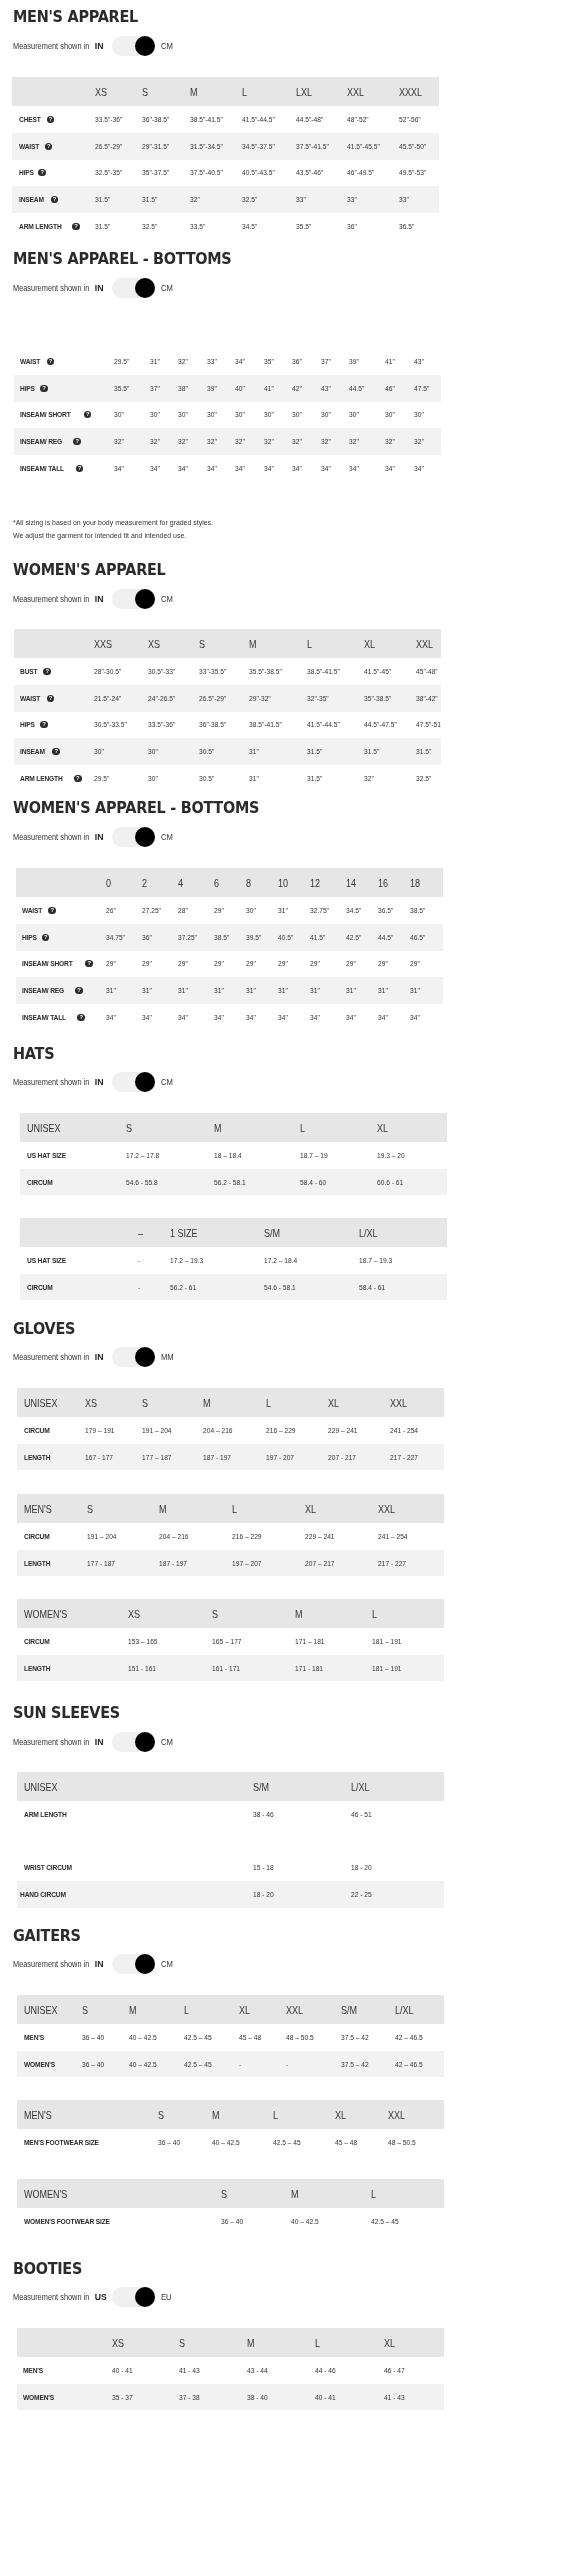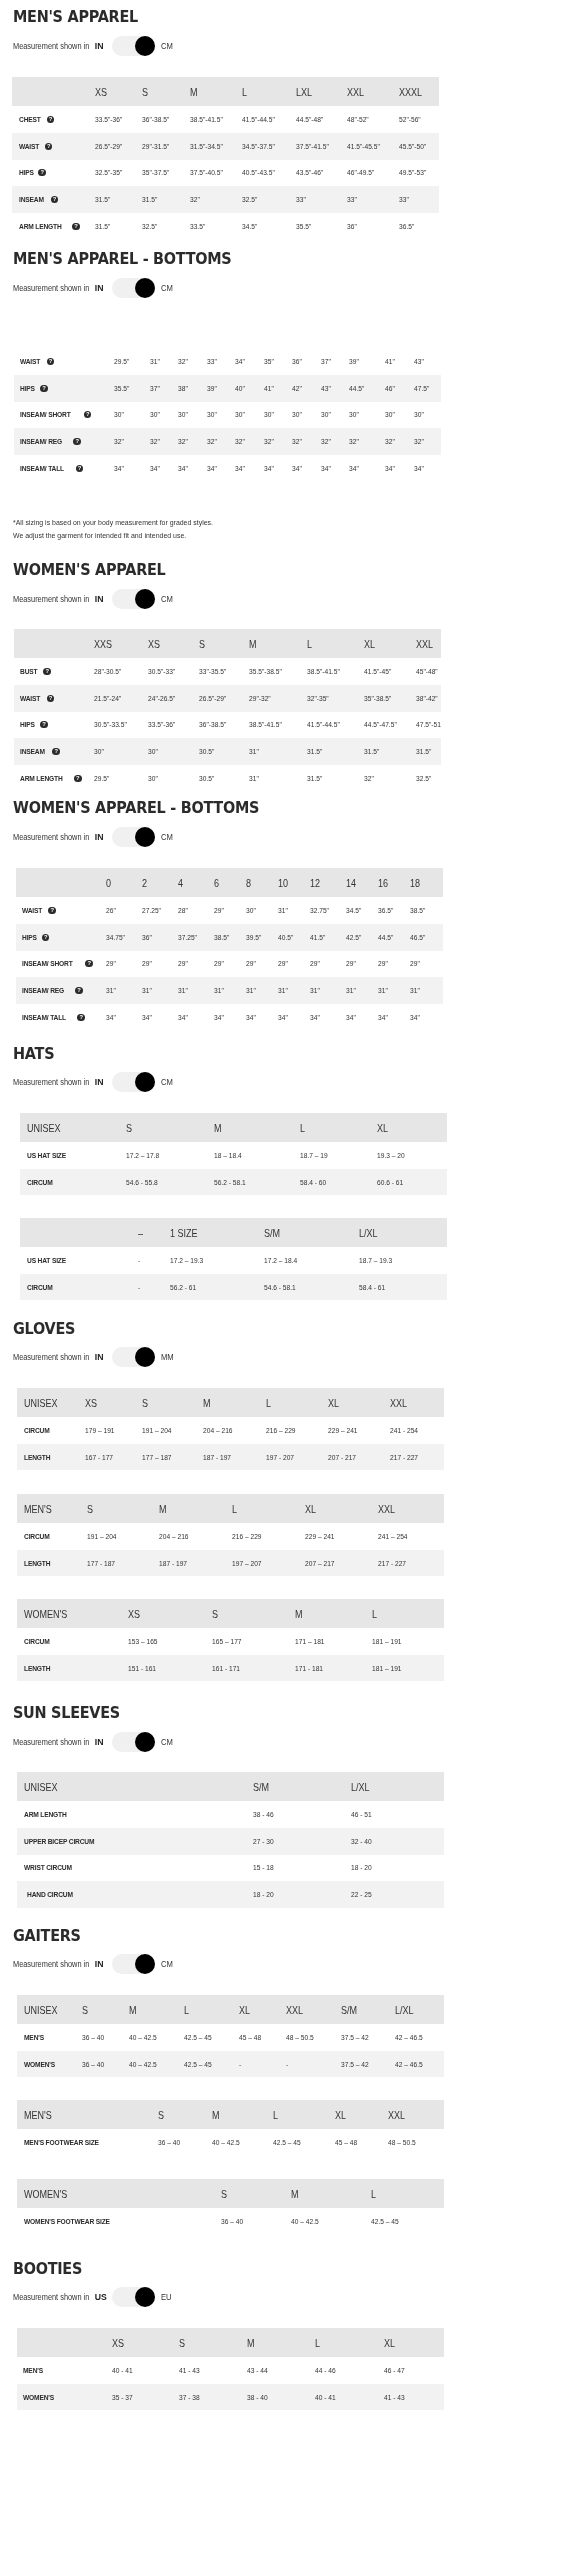--- a/index.html
+++ b/index.html
@@ -585,36 +585,29 @@
         <div class="cell cond" style="left: 236px;">S/M</div>
         <div class="cell cond" style="left: 334px;">L/XL</div>
       </div>
       <div class="row" style="top: 29px;">
         <div class="cell lbl" style="left: 6.4px;">
           <span class="cond">ARM LENGTH</span>
         </div>
         <div class="cell val cond" style="left: 236px;">38 - 46</div>
         <div class="cell val cond" style="left: 334px;">46 - 51</div>
       </div>
-      <div class="row alt" style="top: 56px;">
-        <div class="cell lbl" style="left: 6.4px;">
-          <span class="cond">UPPER BICEP CIRCUM</span>
-        </div>
-        <div class="cell val cond" style="left: 236px;">27 -  30</div>
-        <div class="cell val cond" style="left: 334px;">32 -  40</div>
-      </div>
       <div class="row" style="top: 82px;">
         <div class="cell lbl" style="left: 6.4px;">
           <span class="cond">WRIST CIRCUM</span>
         </div>
         <div class="cell val cond" style="left: 236px;">15 - 18</div>
         <div class="cell val cond" style="left: 334px;">18 - 20</div>
       </div>
       <div class="row alt" style="top: 109px;">
-        <div class="cell lbl" style="left: 10px;">
+        <div class="cell lbl" style="left: 3px;">
           <span class="cond">HAND CIRCUM</span>
         </div>
         <div class="cell val cond" style="left: 236px;">18 - 20</div>
         <div class="cell val cond" style="left: 334px;">22 - 25</div>
       </div>
     </div>
     <h2 class="section-title" style="top: 1927px;">GAITERS</h2>
     <div class="unit-row" style="top: 1954px;">
       <span class="unit-label">Measurement shown in</span>
       <span class="unit-a">IN</span>

